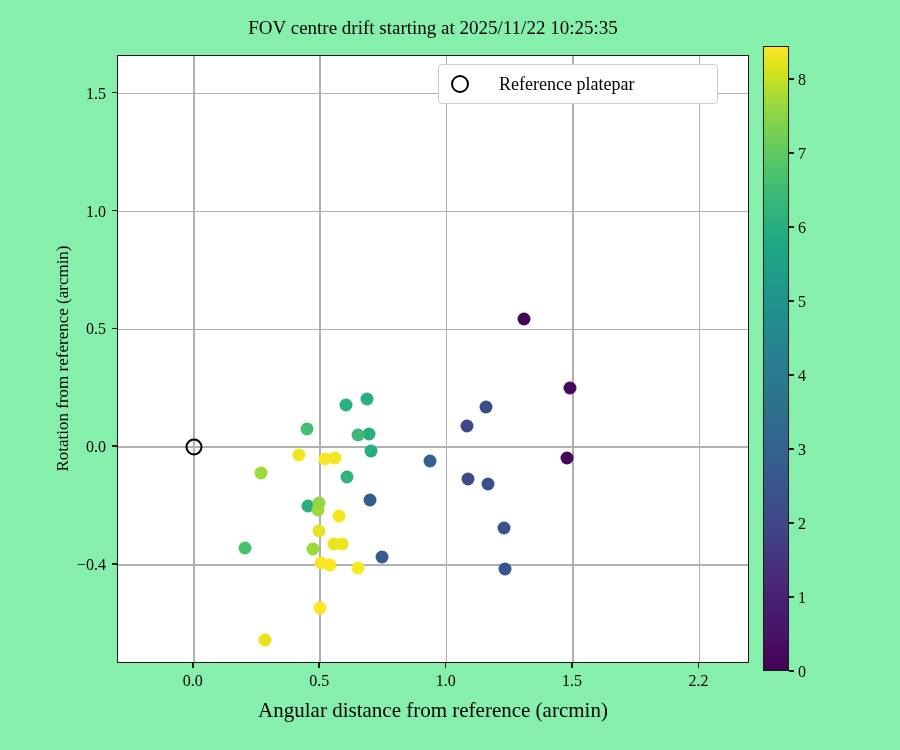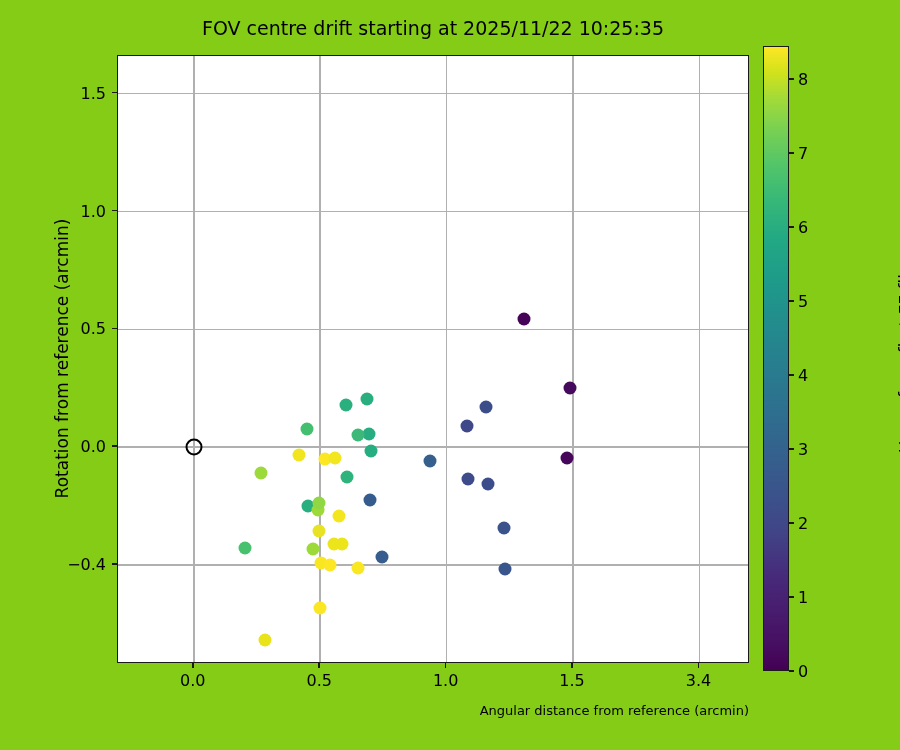--- a/index.html
+++ b/index.html
@@ -11,21 +11,22 @@
     width: 900px;
     height: 750px;
     font-family: "DejaVu Sans", sans-serif;
     color: #000000;
     overflow: hidden;
   }
   #figure {
     position: relative;
     width: 900px;
     height: 750px;
-    background: #84cc16;
+    background: #86efac;
+    font-family: Liberation Serif, serif;
   }
 
   
   #chart-title {
     position: absolute;
     left: 117px;
     top: 16px;
     width: 632px;
     text-align: center;
     font-size: 19px;
@@ -115,22 +116,22 @@
     transform: translateY(-9px);
     white-space: nowrap;
   }
 
   
   #xlabel {
     position: absolute;
     left: 117px;
     top: 700px;
     width: 632px;
-    text-align: right;
-    font-size: 13px;
+    text-align: center;
+    font-size: 21px;
     line-height: 21px;
     white-space: nowrap;
   }
   #ylabel {
     position: absolute;
     left: -242px;
     top: 348px;
     width: 608px;
     text-align: center;
     font-size: 17px;
@@ -282,34 +283,38 @@
       <div class="point" style="left: 211.594px; top: 508.788px; background: rgb(253, 231, 37);"></div>
       <div class="point" style="left: 240.16px; top: 511.851px; background: rgb(249, 231, 33);"></div>
       <div class="point" style="left: 201.734px; top: 552.384px; background: rgb(250, 230, 34);"></div>
       <div class="point" style="left: 147.382px; top: 583.963px; background: rgb(232, 228, 25);"></div>
       <div id="ref-marker" style="left: 75.84px; top: 391.194px;"></div>
     </div>
 
   <div id="xlabel">Angular distance from reference (arcmin)</div>
   <div id="ylabel">Rotation from reference (arcmin)</div>
 
+  <div id="legend">
+    <span id="legend-marker"></span>
+    <span id="legend-label">Reference platepar</span>
+  </div>
 
   <div id="colorbar"></div>
   <div id="cb-label">Hours from first FF file</div>
 
 <div class="tick-x" style="left: 192.04px;"></div>
     <div class="ticklabel-x" style="left: 192.84px;">0.0</div>
     <div class="tick-x" style="left: 318.44px;"></div>
     <div class="ticklabel-x" style="left: 319.24px;">0.5</div>
     <div class="tick-x" style="left: 444.84px;"></div>
     <div class="ticklabel-x" style="left: 445.64px;">1.0</div>
     <div class="tick-x" style="left: 571.24px;"></div>
     <div class="ticklabel-x" style="left: 572.04px;">1.5</div>
     <div class="tick-x" style="left: 697.64px;"></div>
-    <div class="ticklabel-x" style="left: 698.44px;">3.4</div>
+    <div class="ticklabel-x" style="left: 698.44px;">2.2</div>
     <div class="tick-y" style="top: 563.223px;"></div>
     <div class="ticklabel-y" style="top: 564.023px;">−0.4</div>
     <div class="tick-y" style="top: 445.394px;"></div>
     <div class="ticklabel-y" style="top: 446.194px;">0.0</div>
     <div class="tick-y" style="top: 327.564px;"></div>
     <div class="ticklabel-y" style="top: 328.364px;">0.5</div>
     <div class="tick-y" style="top: 209.735px;"></div>
     <div class="ticklabel-y" style="top: 210.535px;">1.0</div>
     <div class="tick-y" style="top: 91.9054px;"></div>
     <div class="ticklabel-y" style="top: 92.7054px;">1.5</div>

